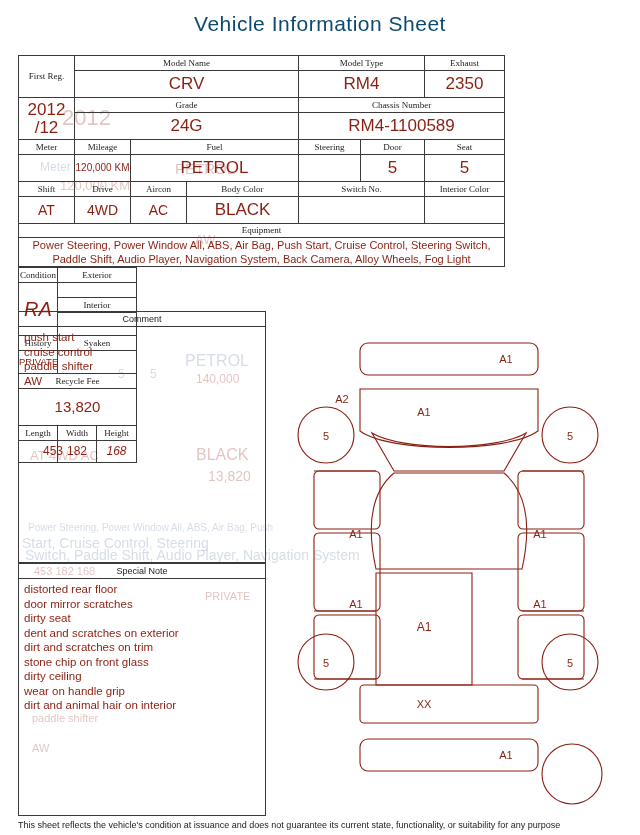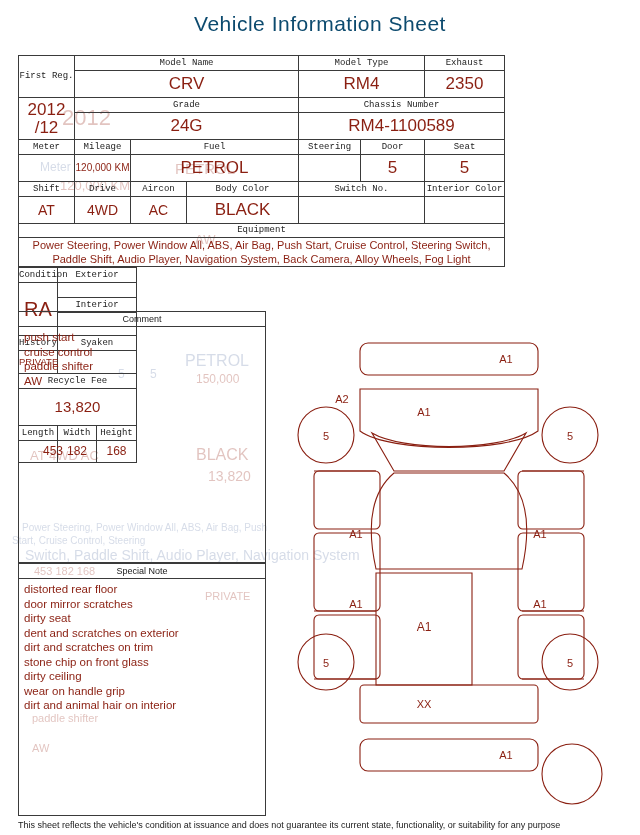--- a/index.html
+++ b/index.html
@@ -39,21 +39,21 @@
     border: 1px solid #3a3a3a;
     padding: 0;
     vertical-align: middle;
     text-align: center;
   }
   .lbl {
     font-size: 9px;
     color: #222;
     line-height: 13px;
     height: 14px;
-    font-family: Liberation Mono, monospace;
+    font-family: Liberation Serif, serif;
   }
   .val {
     color: #8a1f11;
     font-family: "Liberation Sans", sans-serif;
   }
   .val-lg {
     font-size: 17px;
     line-height: 26px;
   }
   .val-md {
@@ -170,28 +170,28 @@
 <body>
 
 <div class="sheet">
 
   <div class="ghost ghost-red" style="left:62px;top:105px;font-size:22px;">2012</div>
   <div class="ghost" style="left:40px;top:160px;font-size:12px;">Meter</div>
   <div class="ghost ghost-red" style="left:175px;top:160px;font-size:15px;">PETROL</div>
   <div class="ghost ghost-red" style="left:60px;top:178px;font-size:13px;">120,000 KM</div>
   <div class="ghost ghost-red" style="left:195px;top:232px;font-size:13px;">AW</div>
   <div class="ghost" style="left:185px;top:352px;font-size:16px;">PETROL</div>
-  <div class="ghost ghost-red" style="left:196px;top:372px;font-size:12px;">150,000</div>
+  <div class="ghost ghost-red" style="left:196px;top:372px;font-size:12px;">140,000</div>
   <div class="ghost" style="left:118px;top:367px;font-size:12px;">5</div>
   <div class="ghost" style="left:150px;top:367px;font-size:12px;">5</div>
   <div class="ghost ghost-red" style="left:30px;top:448px;font-size:13px;">AT  4WD  AC</div>
   <div class="ghost ghost-red" style="left:196px;top:446px;font-size:16px;">BLACK</div>
   <div class="ghost ghost-red" style="left:208px;top:468px;font-size:14px;">13,820</div>
-  <div class="ghost" style="left:22px;top:522px;font-size:10px;">Power Steering, Power Window  All, ABS, Air Bag, Push</div>
-  <div class="ghost" style="left:12px;top:535px;font-size:10px;">Start, Cruise Control, Steering</div>
+  <div class="ghost" style="left:28px;top:522px;font-size:10px;">Power Steering, Power Window  All, ABS, Air Bag, Push</div>
+  <div class="ghost" style="left:22px;top:535px;font-size:14px;">Start, Cruise Control, Steering</div>
   <div class="ghost" style="left:25px;top:547px;font-size:14px;">Switch, Paddle Shift, Audio Player, Navigation System</div>
   <div class="ghost ghost-red" style="left:34px;top:565px;font-size:11px;">453   182   168</div>
   <div class="ghost ghost-red" style="left:205px;top:590px;font-size:11px;">PRIVATE</div>
   <div class="ghost ghost-red" style="left:32px;top:712px;font-size:11px;">paddle shifter</div>
   <div class="ghost ghost-red" style="left:32px;top:742px;font-size:11px;">AW</div>
 
   <div class="title">Vehicle Information Sheet</div>
 
   <div class="top-wrap">
 
@@ -283,21 +283,21 @@
         <col style="width:39px">
         <col style="width:39px">
         <col style="width:40px">
       </colgroup>
       <tbody>
           <tr>
         <td class="lbl">Condition</td>
         <td class="lbl" colspan="2">Exterior</td>
       </tr>
       <tr>
-        <td class="val val-lg" rowspan="3" style="font-size:20px;">RA</td>
+        <td class="val val-lg" rowspan="3" style="font-size:20px;font-style:italic;">RA</td>
         <td class="val val-md" colspan="2" style="height:14px;"></td>
       </tr>
       <tr>
         <td class="lbl" colspan="2">Interior</td>
       </tr>
       <tr>
         <td class="val val-md" colspan="2" style="height:22px;"></td>
       </tr>
       <tr>
         <td class="lbl">History</td>
@@ -314,21 +314,21 @@
         <td class="val val-md" colspan="3" style="height:36px;font-size:15px;">13,820</td>
       </tr>
       <tr>
         <td class="lbl">Length</td>
         <td class="lbl">Width</td>
         <td class="lbl">Height</td>
       </tr>
       <tr>
         <td class="val val-sm" style="font-size:12px;line-height:21px;padding-left:24px;">453</td>
         <td class="val val-sm" style="font-size:12px;line-height:21px;">182</td>
-        <td class="val val-sm" style="font-size:12px;line-height:21px;">168</td>
+        <td class="val val-sm" style="font-size:12px;line-height:21px;font-style:italic;">168</td>
       </tr>
     </tbody>
       </table>
     <div class="clear"></div>
   </div>
 
   <div class="bottom">
 
     <div class="comment-box">
       <div class="box-head">Comment</div>

